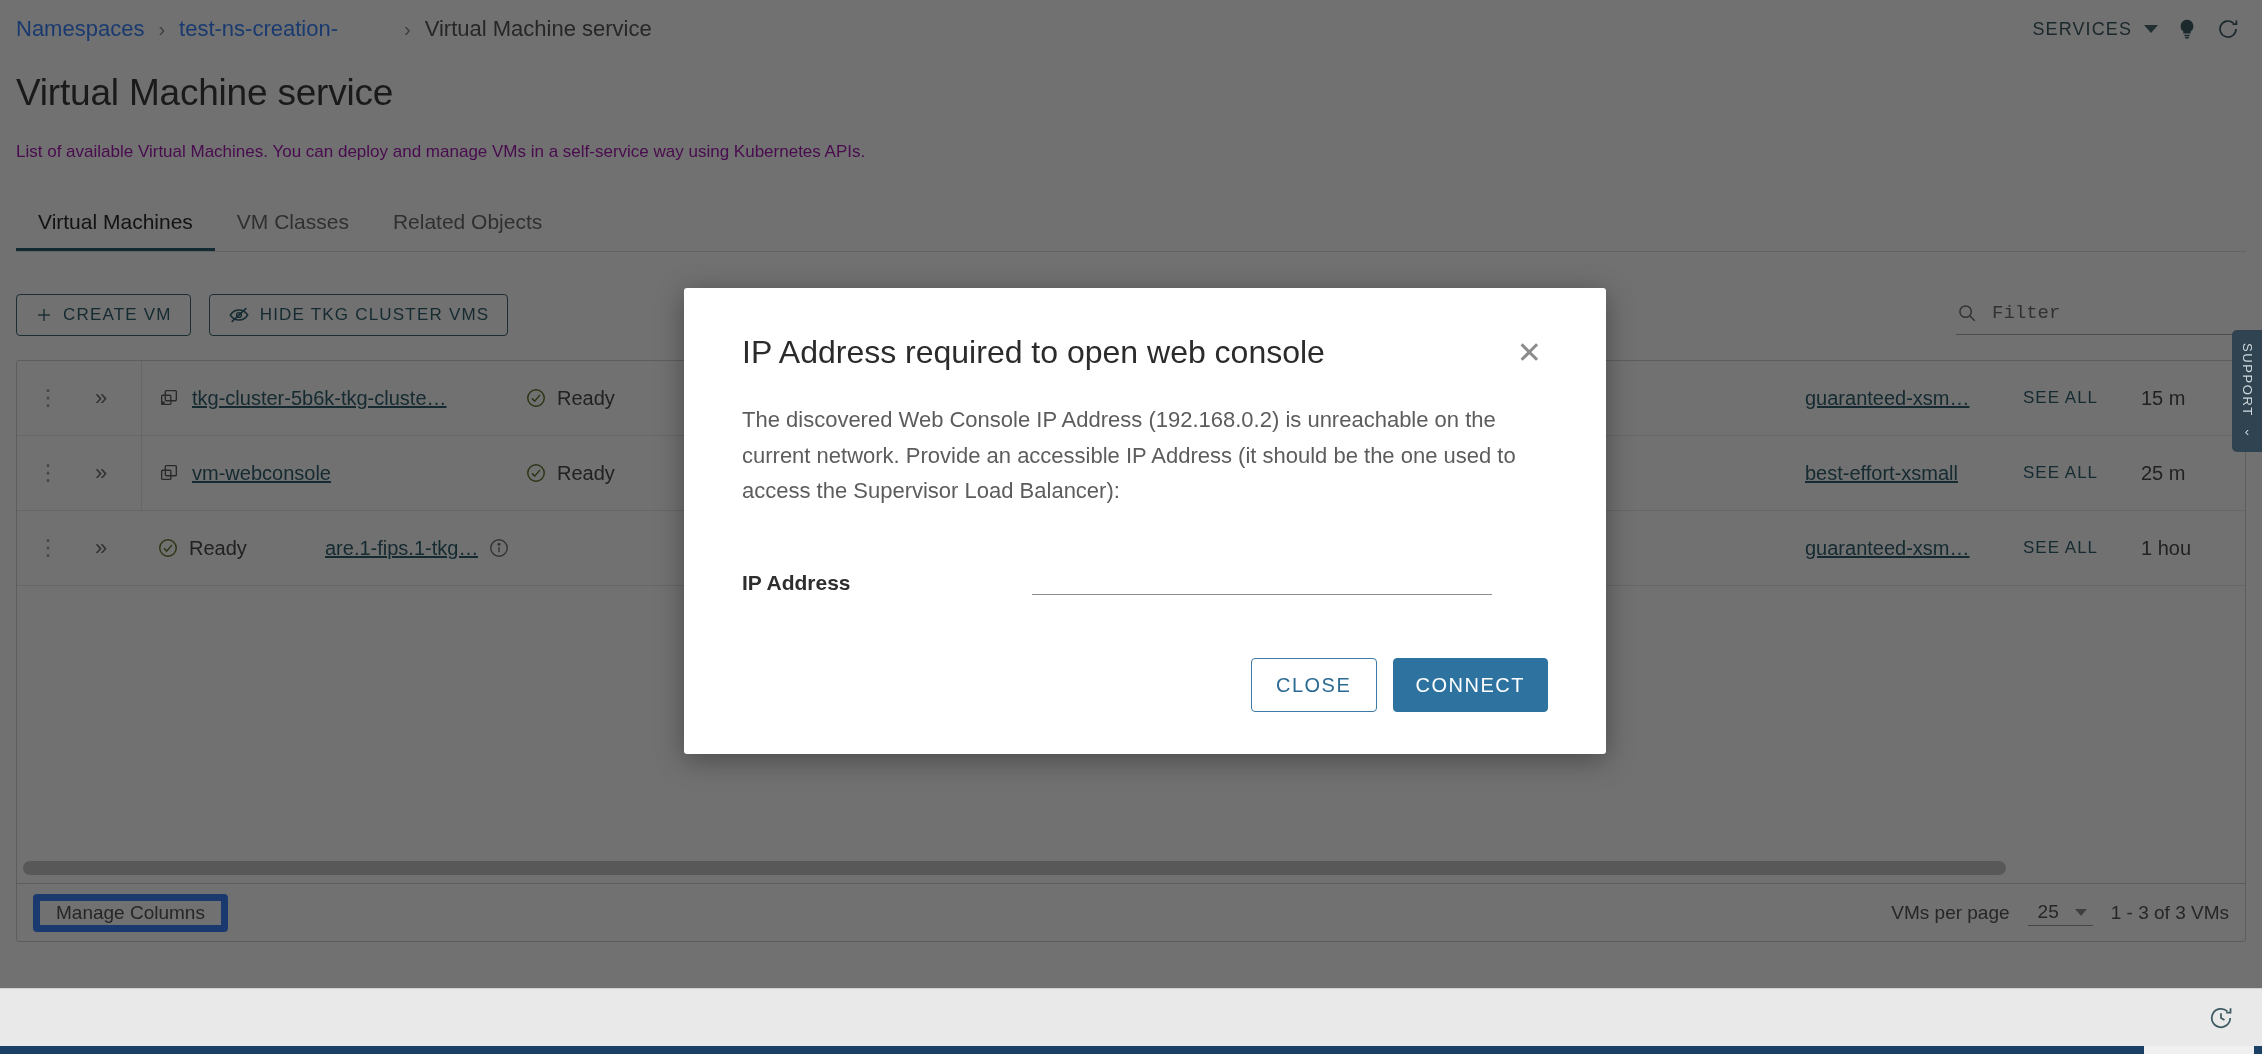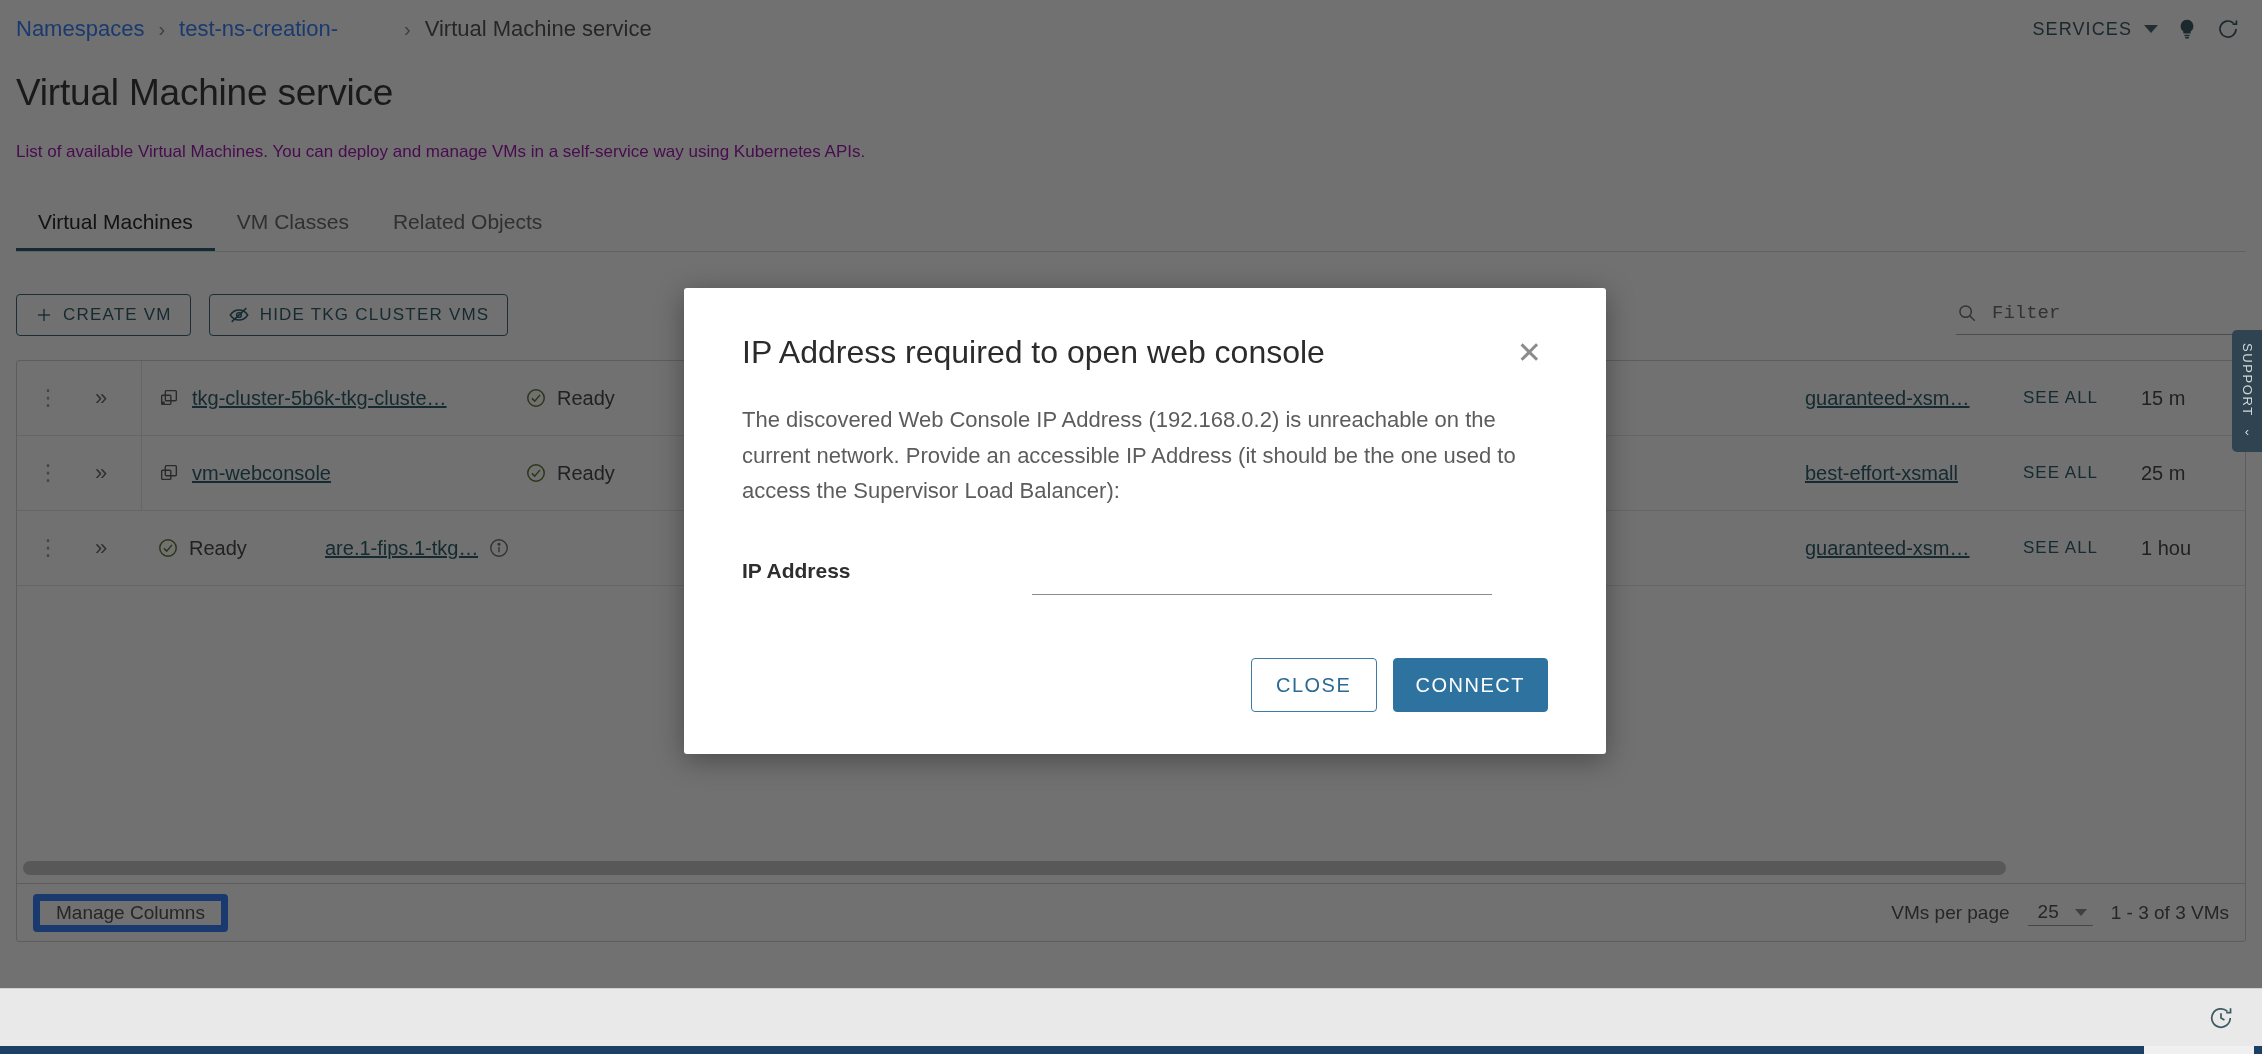--- a/index.html
+++ b/index.html
@@ -227,21 +227,21 @@
     background: none; border: none; cursor: pointer;
     color: #8c8c8c; font-size: 30px; line-height: 1; padding: 4px 6px;
     font-family: "Liberation Sans", sans-serif;
   }
   .modal-body { padding-top: 30px; }
   .modal-text {
     font-size: 22px; line-height: 1.62; color: #5c5c5c;
     max-width: 840px;
   }
   .form-row {
-    display: flex; align-items: flex-start; margin-top: 50px;
+    display: flex; align-items: flex-end; margin-top: 50px;
   }
   .form-label {
     width: 290px; font-size: 21px; color: #2e2e2e; font-weight: bold;
   }
   .ip-input {
     width: 460px; height: 36px;
     border: none; border-bottom: 1px solid #8c8c8c;
     outline: none; background: transparent;
     font-size: 21px; color: #2e2e2e;
     font-family: "Liberation Sans", sans-serif;

